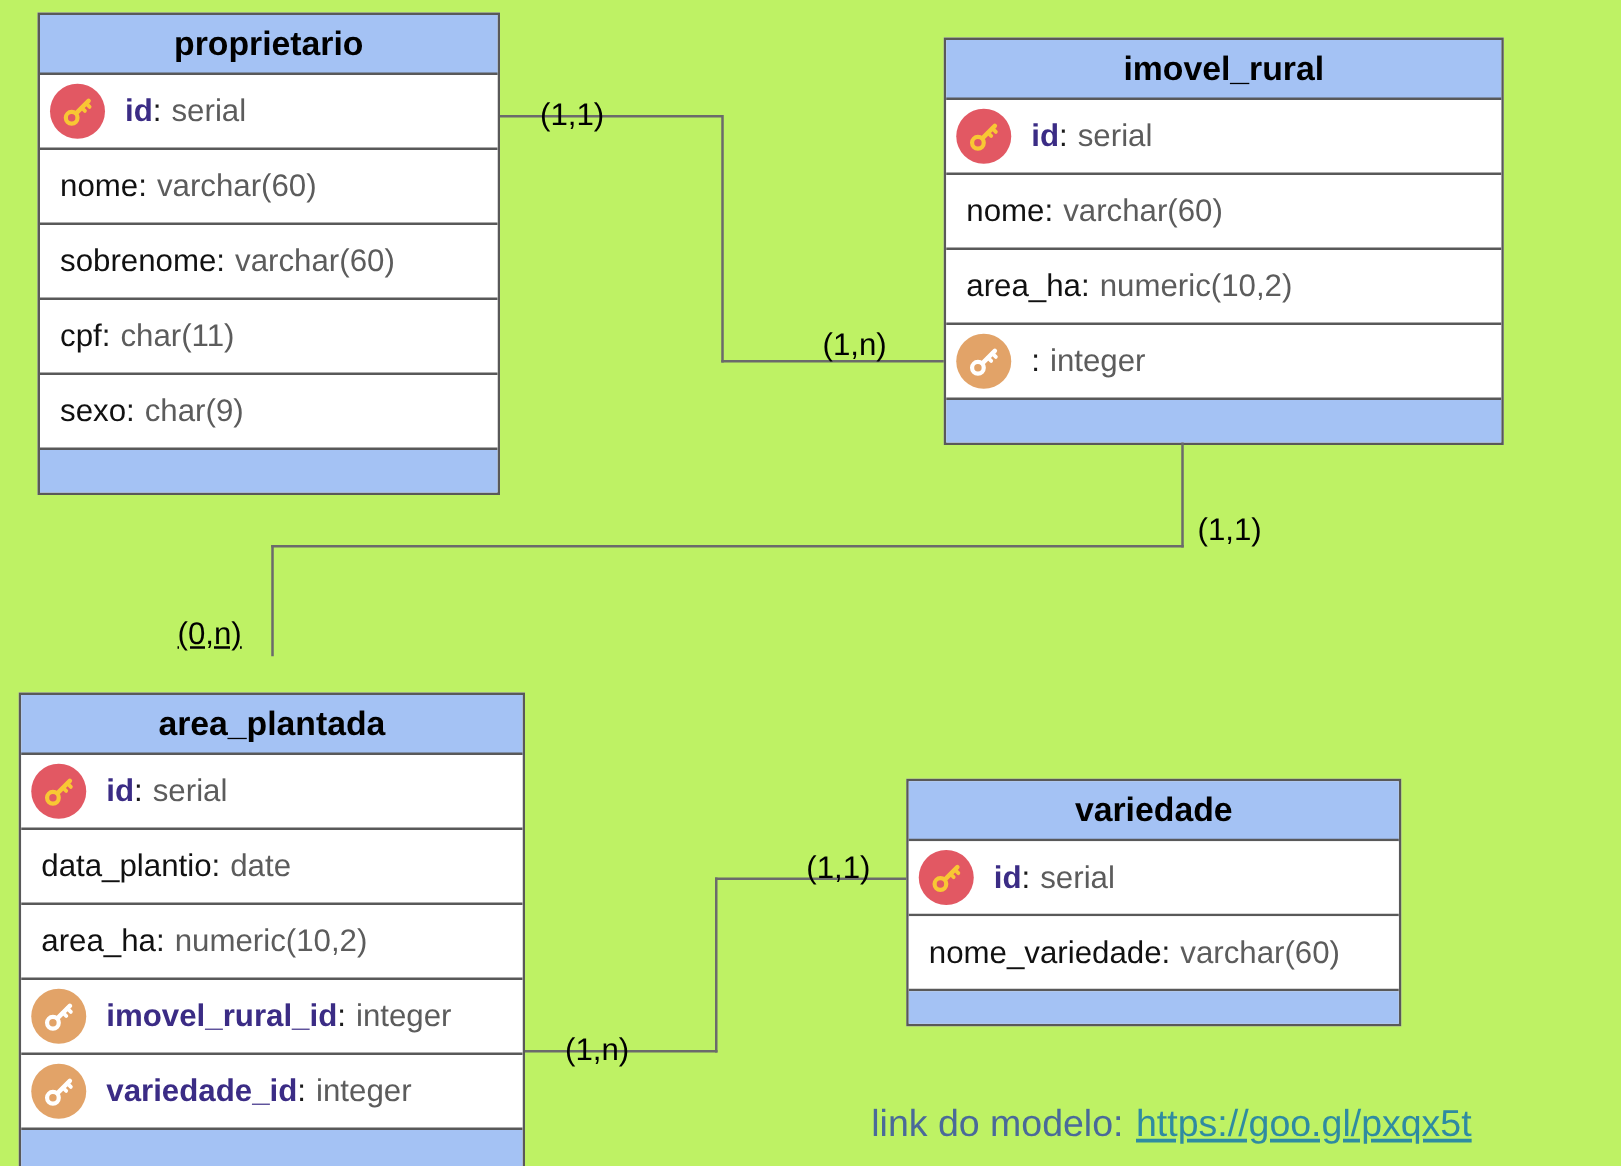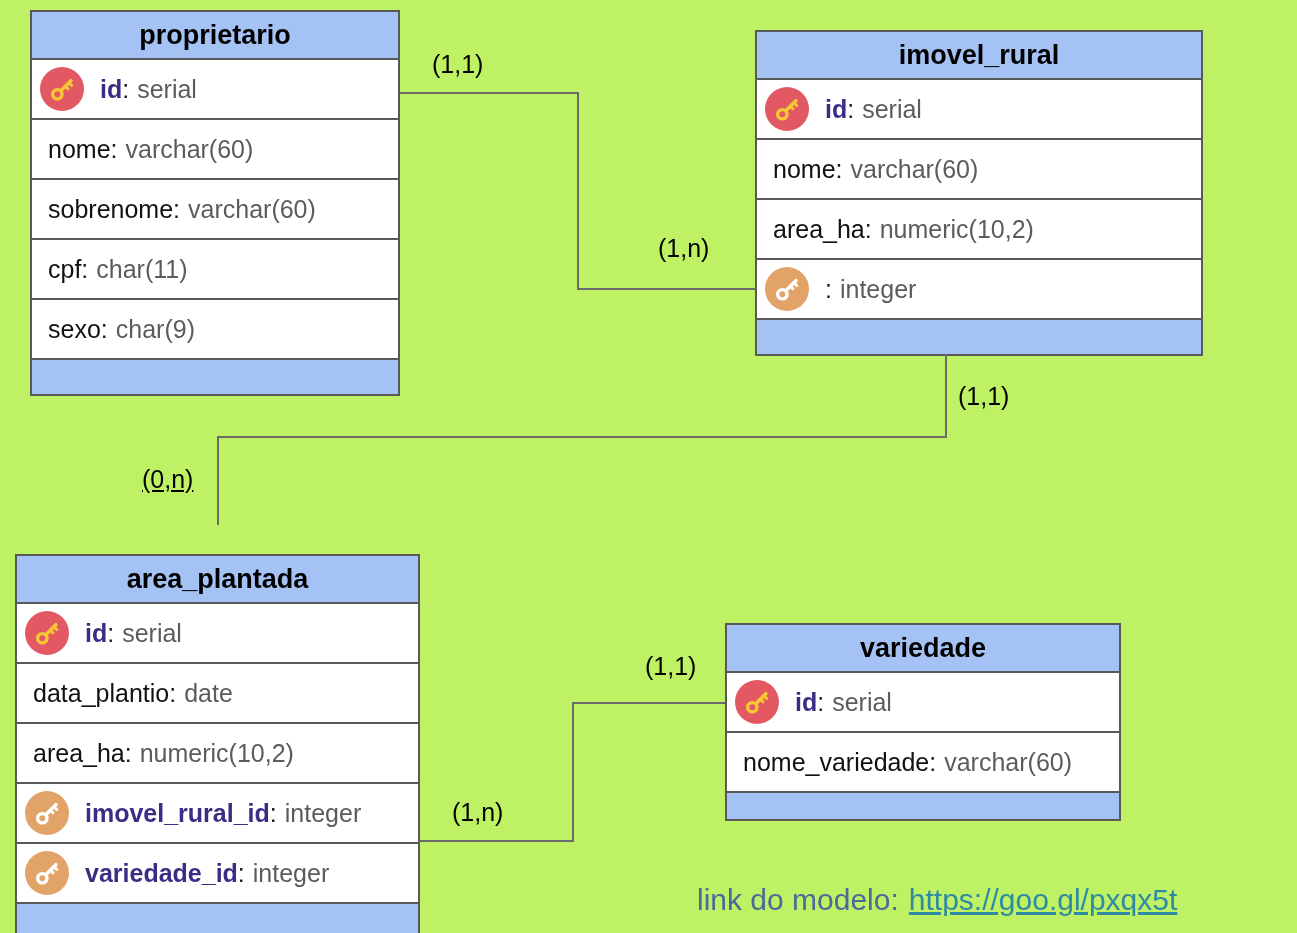--- a/index.html
+++ b/index.html
@@ -51,20 +51,21 @@
     margin-right:16px;flex:0 0 auto;
   }
   .keybadge.pk{background:#e25863;}
   .keybadge.fk{background:#e2a368;}
   .key-svg{width:28px;height:28px;}
   .seg{position:absolute;background:#6b6b6b;}
   .card-label{
     position:absolute;
     font-size:25px;color:#000000;
     white-space:nowrap;
+    margin-top:28px;
   }
   .model-link-line{
     position:absolute;
     left:697px;top:883px;
     font-size:30px;
     white-space:nowrap;
   }
   .model-link-line .lbl{color:#4a6a99;margin-right:10px;}
   .model-link-line a{color:#2f8ba1;text-decoration:underline;cursor:pointer;}
 </style>

